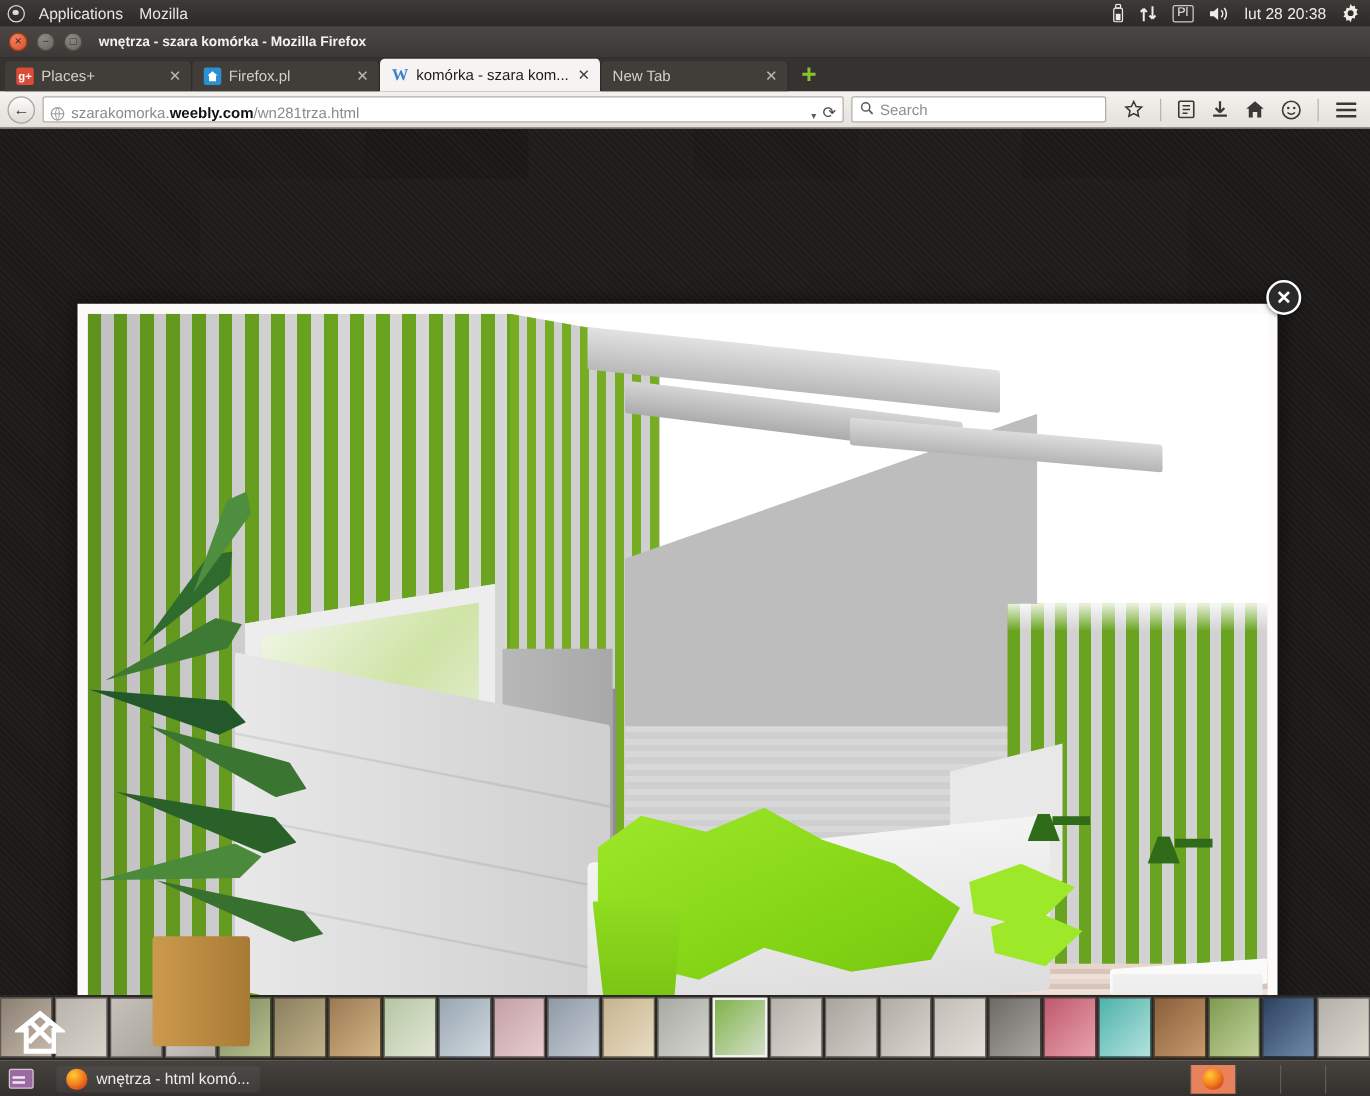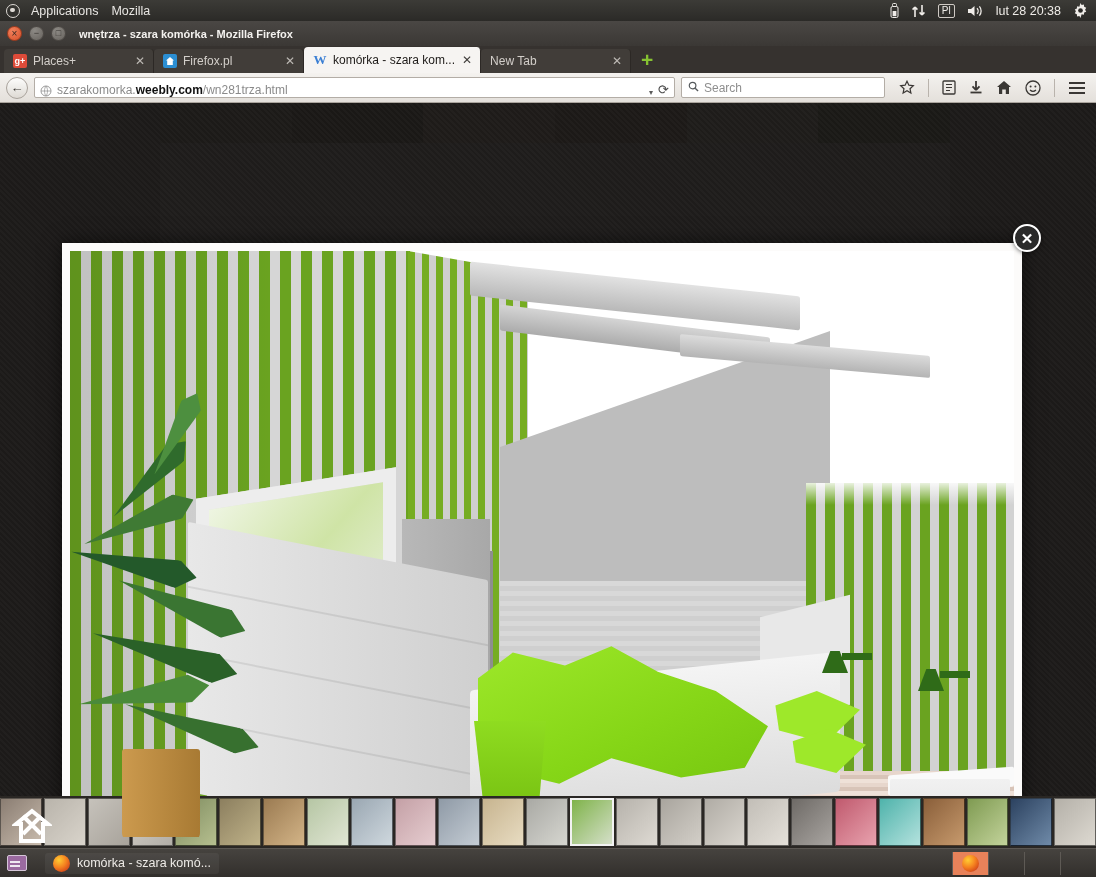--- a/index.html
+++ b/index.html
@@ -597,21 +597,21 @@
         <div class="thumb" style="background: linear-gradient(135deg, rgb(127, 155, 82), rgb(195, 211, 155));"></div>
         <div class="thumb" style="background: linear-gradient(135deg, rgb(44, 66, 96), rgb(111, 138, 168));"></div>
         <div class="thumb" style="background: linear-gradient(135deg, rgb(180, 176, 168), rgb(221, 217, 209));"></div>
       </div>
   </div>
 
   <div class="taskbar">
     <div class="tb-showdesk"></div>
     <div class="tb-task">
       <span class="ff-icon"></span>
-      <span class="tb-label">komórka - szara komó...</span>
+      <span class="tb-label">wnętrza - html komó...</span>
     </div>
     <div class="tb-right">
       <div class="ws-cell active">
           <span class="ff-icon"></span>
         </div>
       <div class="ws-cell"></div>
       <div class="ws-cell"></div>
       <div class="ws-cell"></div>
     </div>
   </div>

